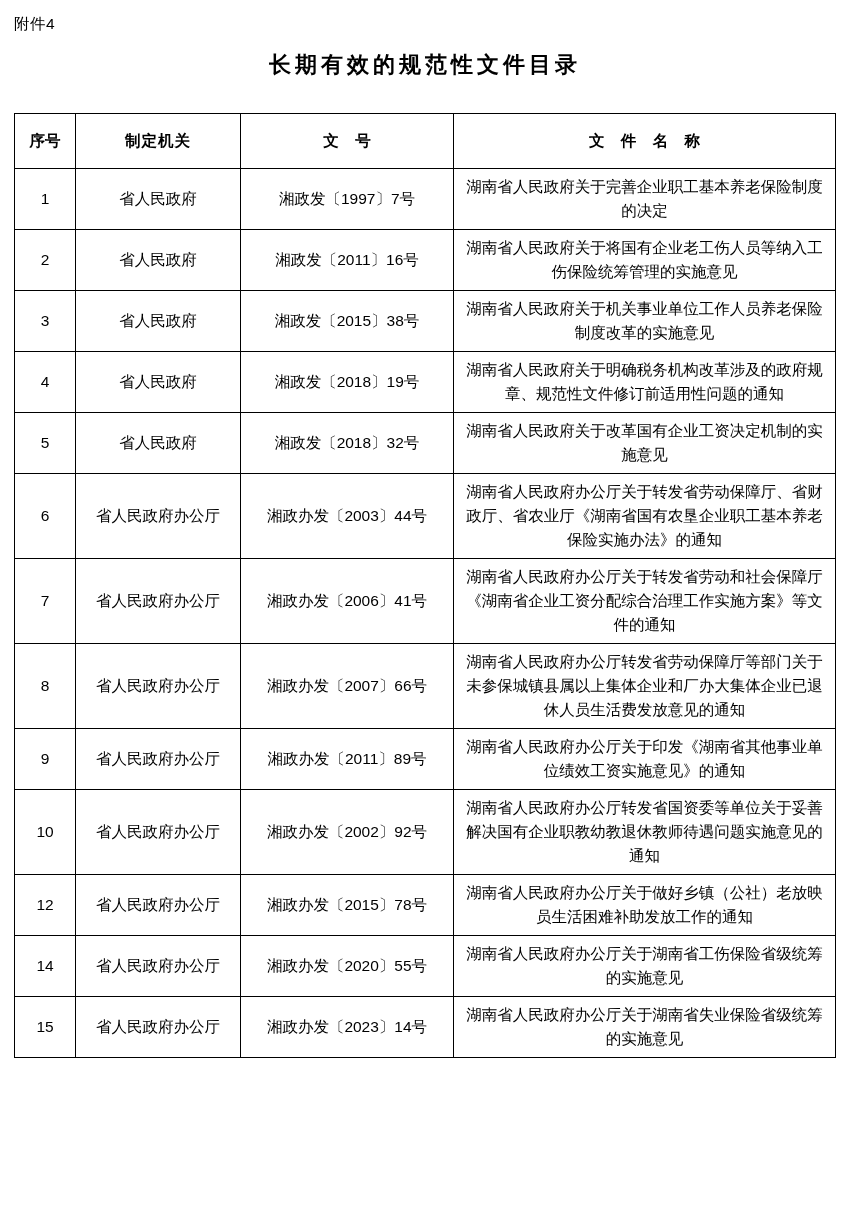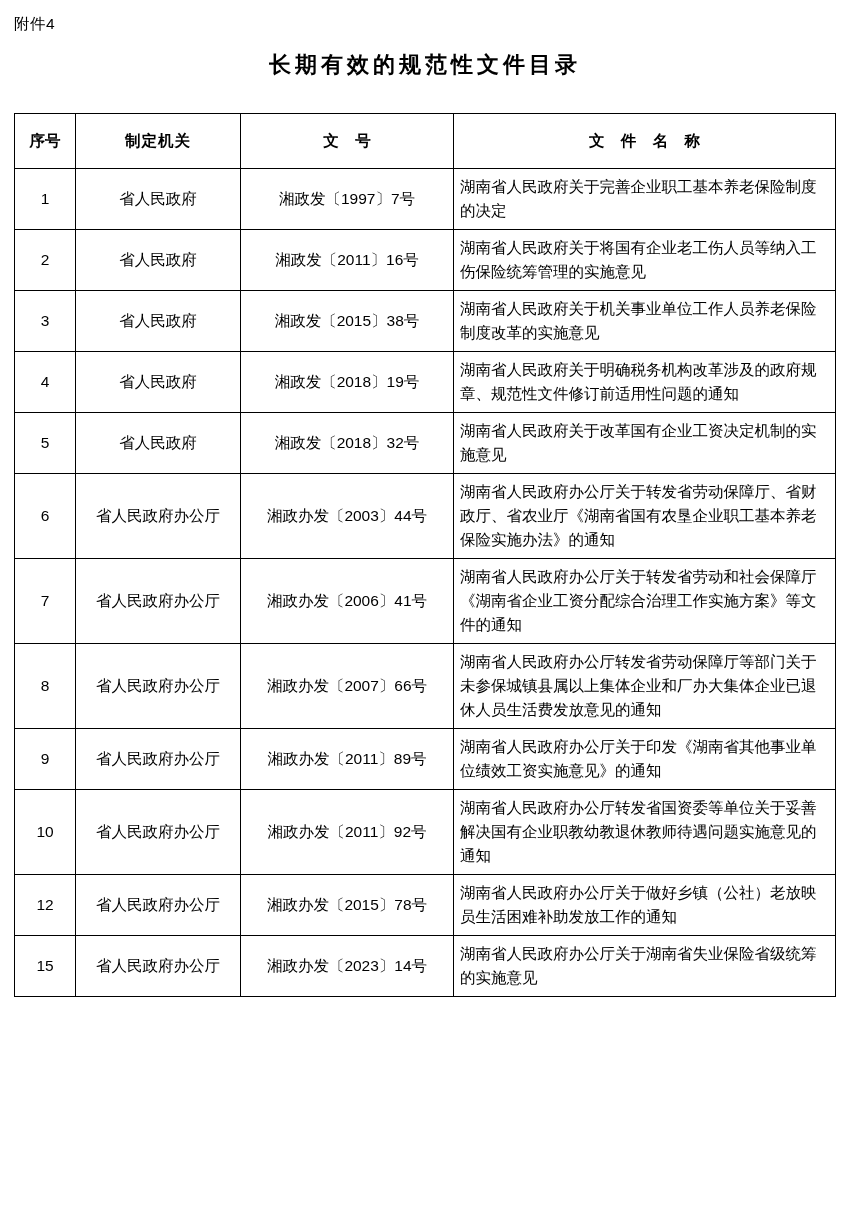--- a/index.html
+++ b/index.html
@@ -78,21 +78,21 @@
     text-align: center;
     white-space: nowrap;
   }
   td.c-num {
     width: 200px;
     text-align: center;
     white-space: nowrap;
     font-size: 15px;
   }
   td.c-name {
-    text-align: left;
+    text-align: center;
     padding-left: 8px;
     padding-right: 6px;
   }
 </style>
 </head>
 <body>
 
 <div class="page">
 
   <div class="attachment-label">附件4</div>
@@ -159,28 +159,34 @@
       </tr>
       <tr>
         <td class="c-seq">9</td>
         <td class="c-org">省人民政府办公厅</td>
         <td class="c-num">湘政办发〔2011〕89号</td>
         <td class="c-name">湖南省人民政府办公厅关于印发《湖南省其他事业单位绩效工资实施意见》的通知</td>
       </tr>
       <tr>
         <td class="c-seq">10</td>
         <td class="c-org">省人民政府办公厅</td>
-        <td class="c-num">湘政办发〔2011〕92号</td>
+        <td class="c-num">湘政办发〔2002〕92号</td>
         <td class="c-name">湖南省人民政府办公厅转发省国资委等单位关于妥善解决国有企业职教幼教退休教师待遇问题实施意见的通知</td>
       </tr>
       <tr>
         <td class="c-seq">12</td>
         <td class="c-org">省人民政府办公厅</td>
         <td class="c-num">湘政办发〔2015〕78号</td>
         <td class="c-name">湖南省人民政府办公厅关于做好乡镇（公社）老放映员生活困难补助发放工作的通知</td>
+      </tr>
+      <tr>
+        <td class="c-seq">14</td>
+        <td class="c-org">省人民政府办公厅</td>
+        <td class="c-num">湘政办发〔2020〕55号</td>
+        <td class="c-name">湖南省人民政府办公厅关于湖南省工伤保险省级统筹的实施意见</td>
       </tr>
       <tr>
         <td class="c-seq">15</td>
         <td class="c-org">省人民政府办公厅</td>
         <td class="c-num">湘政办发〔2023〕14号</td>
         <td class="c-name">湖南省人民政府办公厅关于湖南省失业保险省级统筹的实施意见</td>
       </tr>
     </tbody>
   </table>
 

